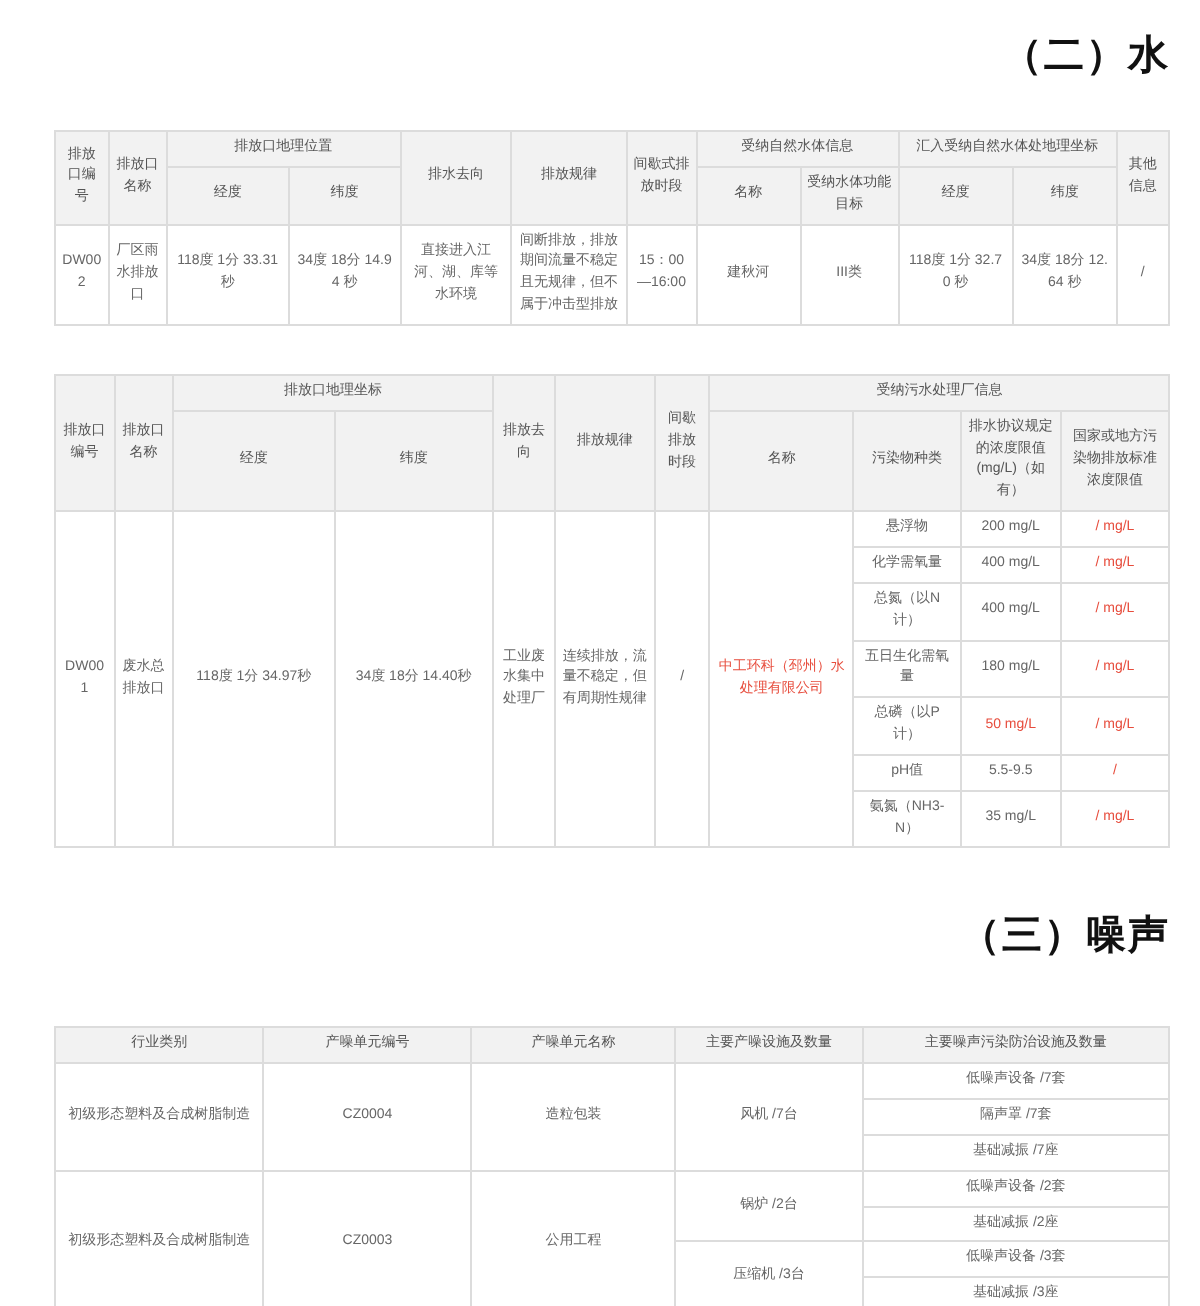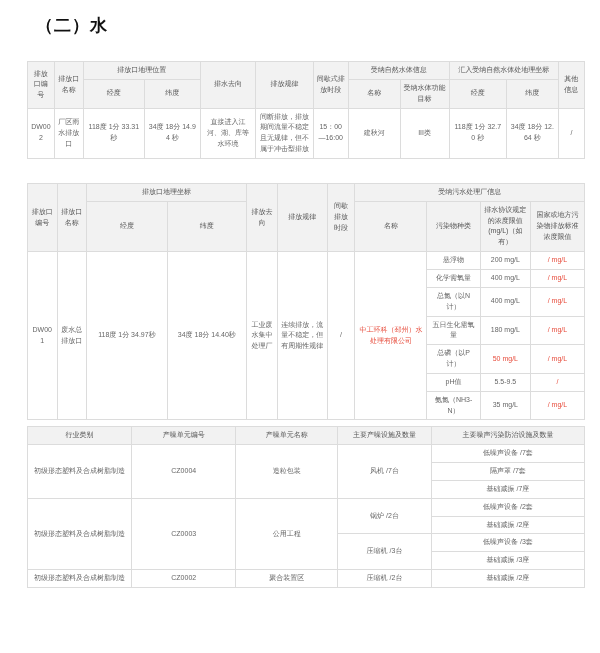--- a/index.html
+++ b/index.html
@@ -11,26 +11,27 @@
   }
   * { box-sizing: border-box; }
   html, body { margin: 0; padding: 0; background: #ffffff; }
   body {
     width: 600px;
     font-family: "Liberation Sans", "DejaVu Sans", sans-serif;
     color: var(--text);
   }
   .page { width: 600px; padding: 8px 15px 10px 27px; }
   .section-title {
-    font-size: 17px;
+    font-size: 20px;
     font-weight: bold;
     color: var(--title);
     margin: 6px 0 24px 9px;
     letter-spacing: 1px;
     font-family: Liberation Mono, monospace;
+    text-align: right;
   }
   .section-title.second { margin-top: 30px; margin-bottom: 32px; }
   table.tbl {
     border-collapse: collapse;
     width: 558px;
     table-layout: fixed;
     font-size: 7px;
     color: var(--text);
   }
   .tbl th, .tbl td {
@@ -181,20 +182,21 @@
         <td class="red">/</td>
       </tr>
       <tr>
         <td>氨氮（NH3-N）</td>
         <td>35 mg/L</td>
         <td class="red">/ mg/L</td>
       </tr>
     </tbody>
   </table>
 
+  <div class="section-title second">（三）噪声</div>
 
   <table class="tbl tbl3">
     <colgroup>
       <col style="width:18.7%">
         <col style="width:18.7%">
         <col style="width:18.3%">
         <col style="width:16.8%">
         <col style="width:27.5%">
     </colgroup>
     <thead>

